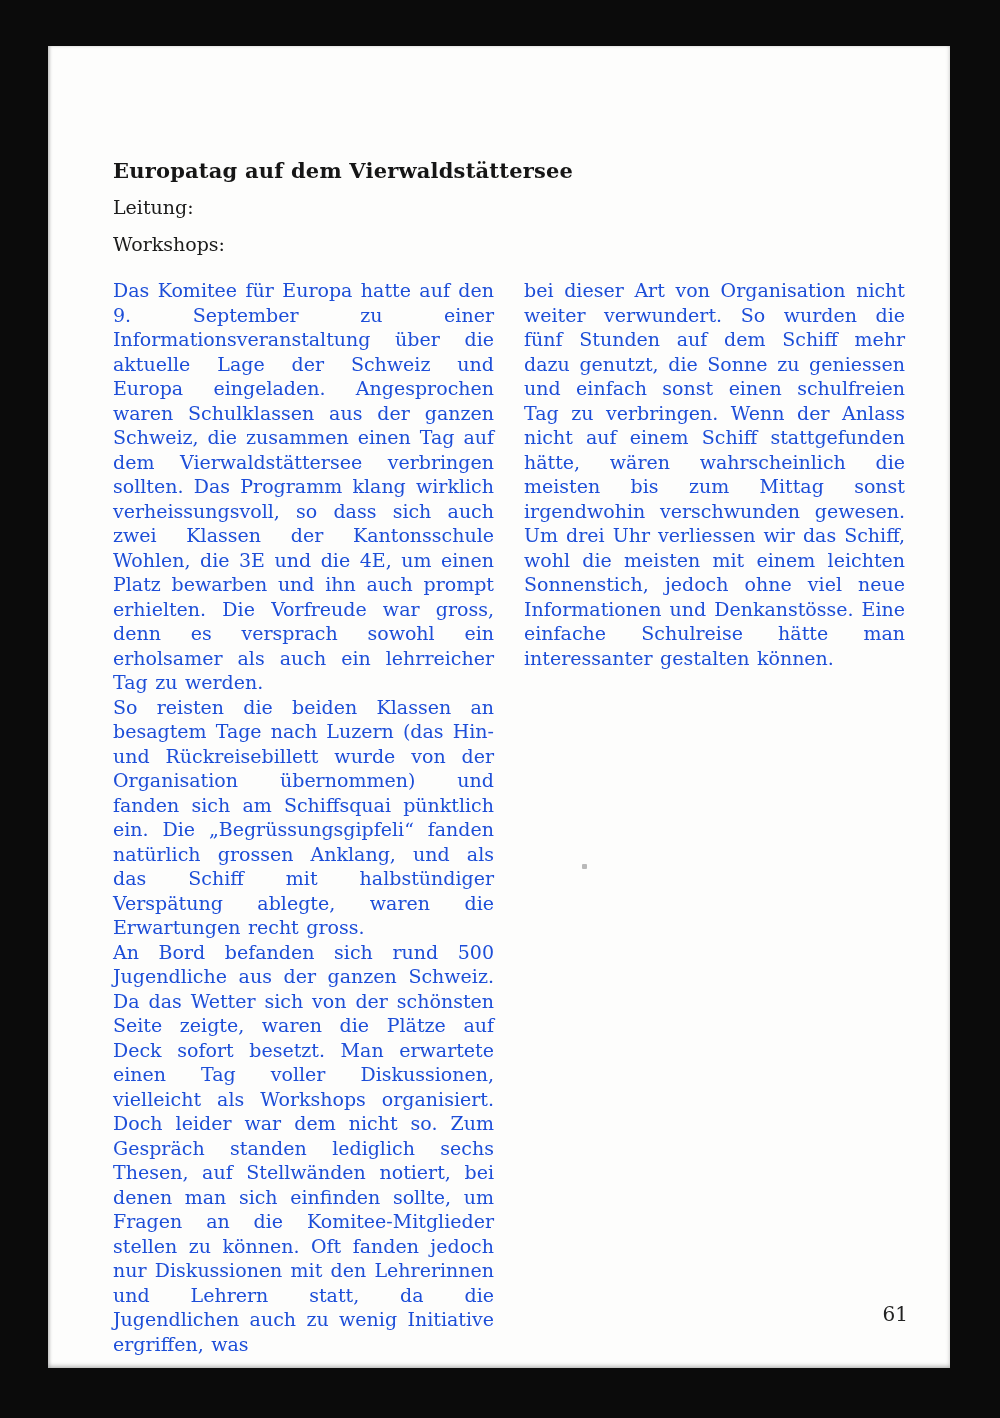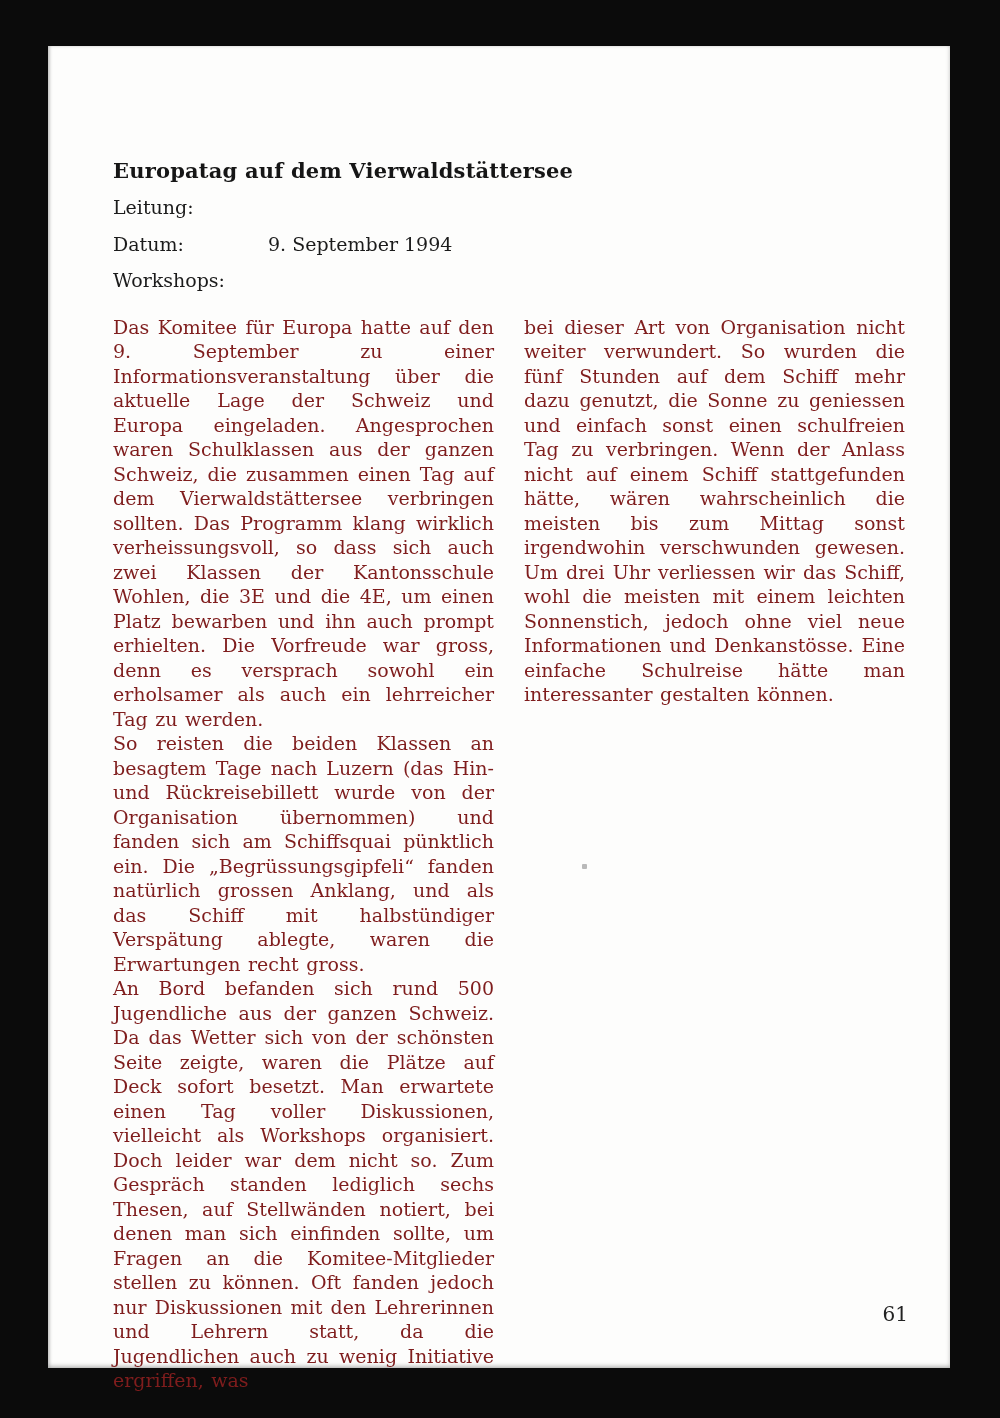--- a/index.html
+++ b/index.html
@@ -62,21 +62,21 @@
     flex: 1 1 0;
     min-width: 0;
   }
   .col p {
     margin: 0;
     font-size: 19px;
     line-height: 24.5px;
     text-align: justify;
     text-justify: inter-word;
     word-spacing: 1.5px;
-    color: #7f1d1d;
+    color: #1d4ed8;
   }
   .speck {
     position: absolute;
     left: 534px;
     top: 818px;
     width: 5px;
     height: 5px;
     border-radius: 1px;
     background: #b9b9b9;
   }
@@ -96,24 +96,20 @@
   <div class="page">
     <div class="content">
 
       <h1 class="doc-title">Europatag auf dem Vierwaldstättersee</h1>
 
       <div class="meta-table">
         <div class="meta-row">
           <span class="meta-label">Leitung:</span>
         </div>
         <div class="meta-row">
-          <span class="meta-label">Datum:</span>
-          <span class="meta-value">9. September 1994</span>
-        </div>
-        <div class="meta-row">
           <span class="meta-label">Workshops:</span>
         </div>
       </div>
 
       <div class="columns">
         <div class="col">
           <p>Das Komitee für Europa hatte auf den 9. September zu einer Informationsveranstaltung über die aktuelle Lage der Schweiz und Europa eingeladen. Angesprochen waren Schulklassen aus der ganzen Schweiz, die zusammen einen Tag auf dem Vierwaldstättersee verbringen sollten. Das Programm klang wirklich verheissungsvoll, so dass sich auch zwei Klassen der Kantonsschule Wohlen, die 3E und die 4E, um einen Platz bewarben und ihn auch prompt erhielten. Die Vorfreude war gross, denn es versprach sowohl ein erholsamer als auch ein lehrreicher Tag zu werden.</p>
           <p>So reisten die beiden Klassen an besagtem Tage nach Luzern (das Hin- und Rückreisebillett wurde von der Organisation übernommen) und fanden sich am Schiffsquai pünktlich ein. Die „Begrüssungsgipfeli“ fanden natürlich grossen Anklang, und als das Schiff mit halbstündiger Verspätung ablegte, waren die Erwartungen recht gross.</p>
           <p>An Bord befanden sich rund 500 Jugendliche aus der ganzen Schweiz. Da das Wetter sich von der schönsten Seite zeigte, waren die Plätze auf Deck sofort besetzt. Man erwartete einen Tag voller Diskussionen, vielleicht als Workshops organisiert. Doch leider war dem nicht so. Zum Gespräch standen lediglich sechs Thesen, auf Stellwänden notiert, bei denen man sich einfinden sollte, um Fragen an die Komitee-Mitglieder stellen zu können. Oft fanden jedoch nur Diskussionen mit den Lehrerinnen und Lehrern statt, da die Jugendlichen auch zu wenig Initiative ergriffen, was</p>
         </div>

